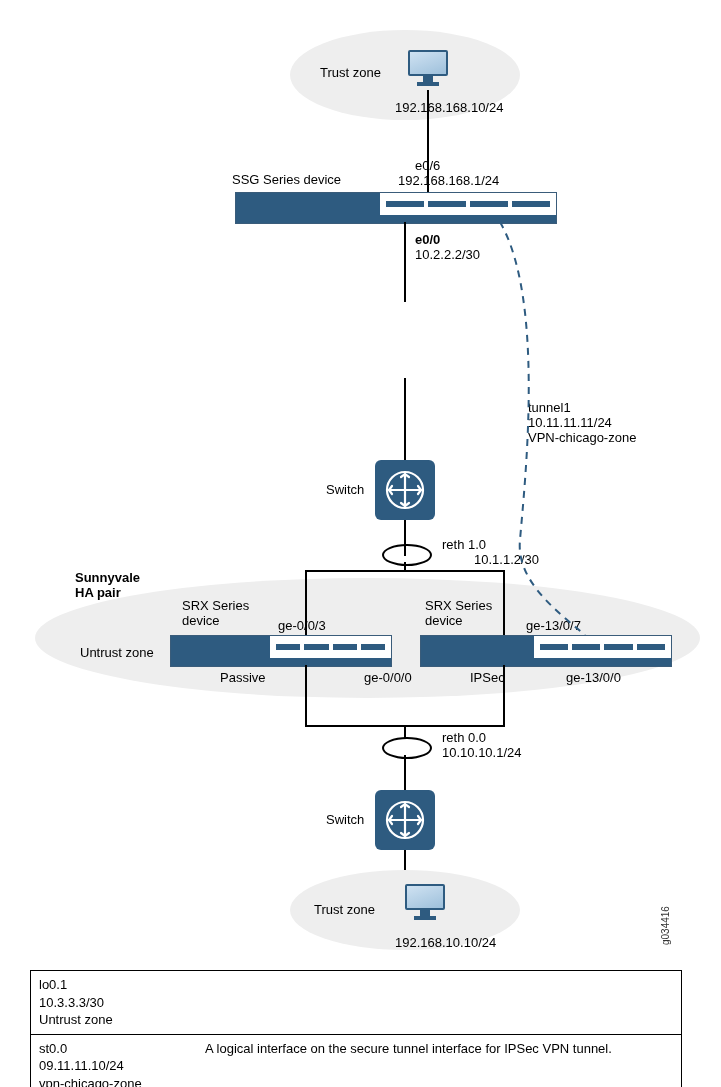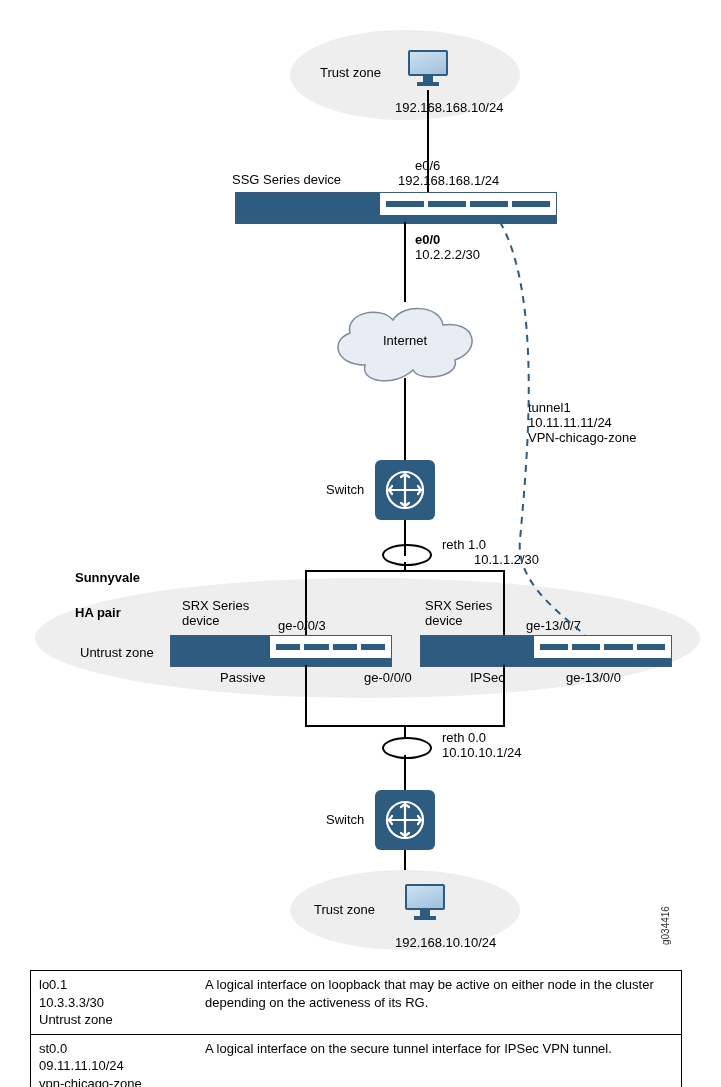--- a/index.html
+++ b/index.html
@@ -198,26 +198,20 @@
         </div>
       <div class="strip"></div>
     </div>
   </div>
 
   <div class="lbl" style="left:415px; top:232px;font-weight:bold;">e0/0</div>
   <div class="lbl" style="left:415px; top:247px;">10.2.2.2/30</div>
 
   <div class="line-v" style="left:404px; top:222px; height:80px;"></div>
 
-  <div class="cloud" style="left:325px; top:295px;">
-    <svg viewBox="0 0 160 90">
-      <path d="M40,70 C10,70 5,45 25,38 C20,18 55,10 68,25 C78,8 115,10 118,30 C150,25 158,55 130,65 C135,82 95,88 88,75 C70,92 35,88 40,70 Z" fill="#e8ecf3" stroke="#7d8aa0" stroke-width="1.5"></path>
-    </svg>
-    <div class="cloud-label">Internet</div>
-  </div>
 
   <div class="line-v" style="left:404px; top:378px; height:82px;"></div>
 
   <div class="lbl" style="left:528px; top:400px;">tunnel1</div>
   <div class="lbl" style="left:528px; top:415px;">10.11.11.11/24</div>
   <div class="lbl" style="left:528px; top:430px;">VPN-chicago-zone</div>
 
   <div class="lbl" style="left:326px; top:482px;">Switch</div>
   <div class="switch" style="left:375px; top:460px;">
     <svg width="44" height="44" viewBox="0 0 44 44">
@@ -234,21 +228,21 @@
   </div>
 
   <div class="line-v" style="left:404px; top:520px; height:36px;"></div>
   <div class="loop" style="left:382px; top:544px;"></div>
   <div class="lbl" style="left:442px; top:537px;">reth 1.0</div>
   <div class="lbl" style="left:442px; top:552px;margin-left:32px;">10.1.1.2/30</div>
 
   <div class="zone-ellipse" style="left:35px; top:578px; width:665px; height:120px;"></div>
 
   <div class="lbl lbl-bold" style="left:75px; top:570px;">Sunnyvale</div>
-  <div class="lbl lbl-bold" style="left:75px; top:585px;margin-top:20px;">HA pair</div>
+  <div class="lbl lbl-bold" style="left:75px; top:585px;">HA pair</div>
 
   <div class="lbl" style="left:80px; top:645px;">Untrust zone</div>
 
   <div class="line-v" style="left:404px; top:562px; height:10px;"></div>
   <div class="line-h" style="left:305px; top:570px; width:200px;"></div>
   <div class="line-v" style="left:305px; top:570px; height:66px;"></div>
   <div class="line-v" style="left:503px; top:570px; height:66px;"></div>
 
   <div class="lbl" style="left:182px; top:598px;">SRX Series</div>
   <div class="lbl" style="left:182px; top:613px;">device</div>
@@ -332,21 +326,20 @@
 
   <div class="imgid" style="left:660px; top:945px;">g034416</div>
 
   <div class="tbl">
     <div class="tbl-row">
       <div class="tbl-col1">
         <span>lo0.1</span><br>
         <span>10.3.3.3/30</span><br>
         <span>Untrust zone</span>
       </div>
-      <div class="tbl-col2">A logical interface on loopback that may be active on either node in the cluster depending on the activeness of its RG.</div>
     </div>
     <div class="tbl-row">
       <div class="tbl-col1">
         <span>st0.0</span><br>
         <span>09.11.11.10/24</span><br>
         <span>vpn-chicago-zone</span>
       </div>
       <div class="tbl-col2">A logical interface on the secure tunnel interface for IPSec VPN tunnel.</div>
     </div>
   </div>

